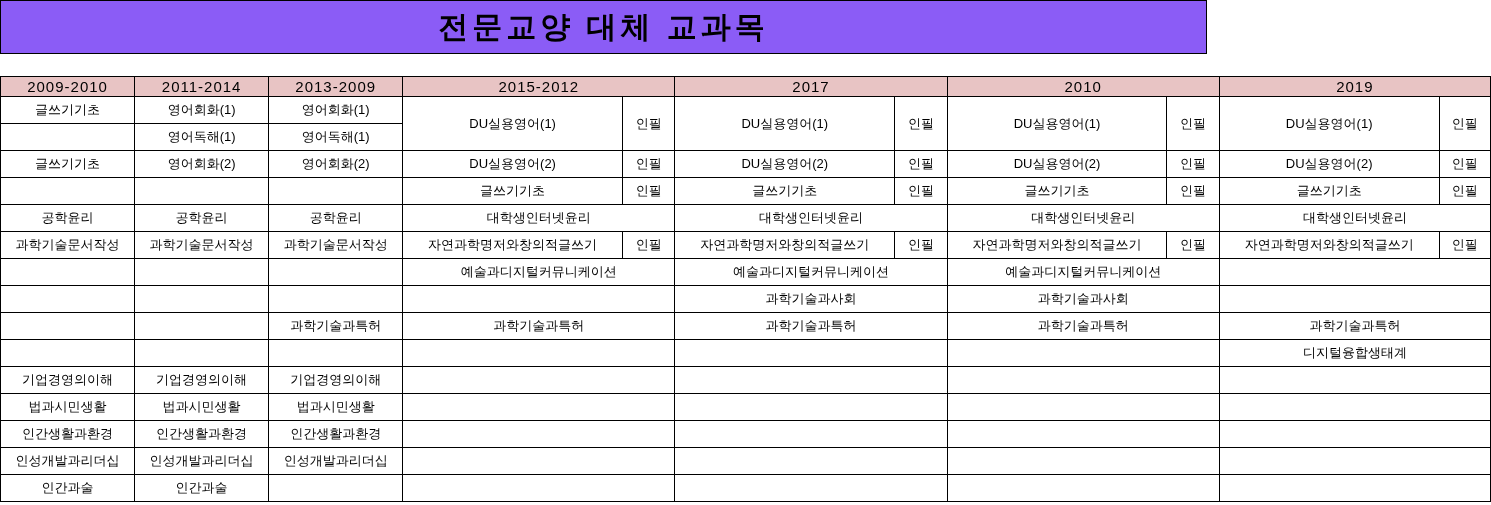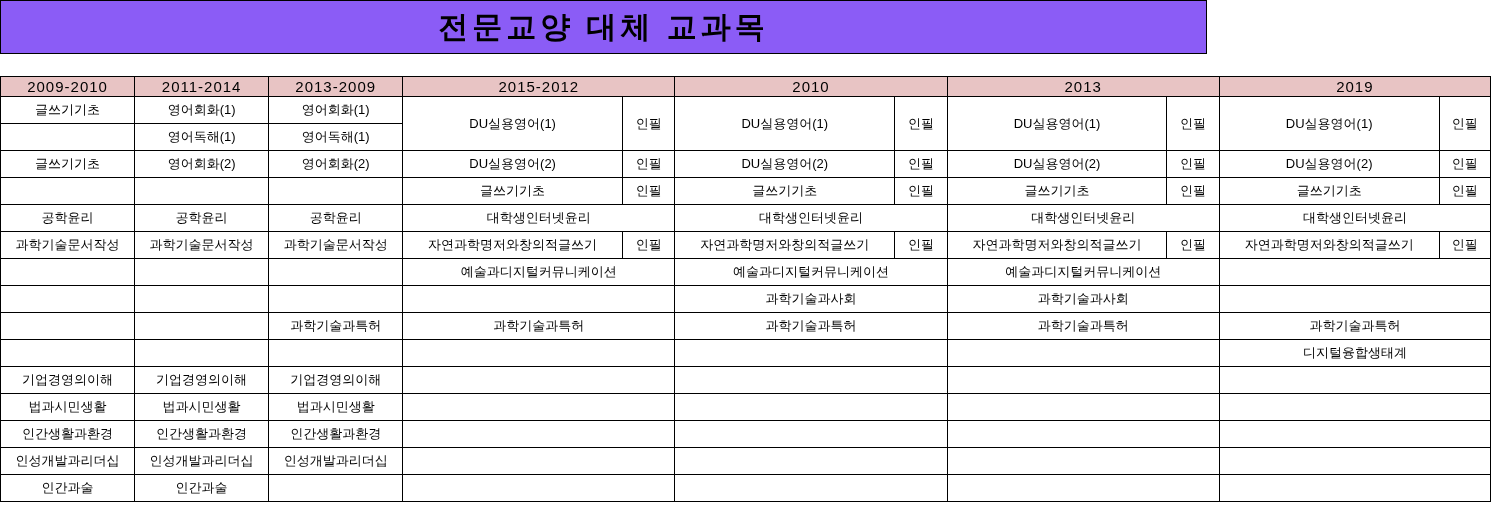--- a/index.html
+++ b/index.html
@@ -100,22 +100,22 @@
       <col style="width:218px">
         <col style="width:51px">
     </colgroup>
 
     <tbody>
         <tr class="header-row">
       <td>2009-2010</td>
       <td>2011-2014</td>
       <td>2013-2009</td>
       <td colspan="2">2015-2012</td>
+      <td colspan="2">2017</td>
       <td colspan="2">2010</td>
-      <td colspan="2">2013</td>
       <td colspan="2">2019</td>
     </tr>
 
     <tr>
       <td>글쓰기기초</td>
       <td>영어회화(1)</td>
       <td>영어회화(1)</td>
       <td rowspan="2">DU실용영어(1)</td>
       <td rowspan="2">인필</td>
       <td rowspan="2">DU실용영어(1)</td>

